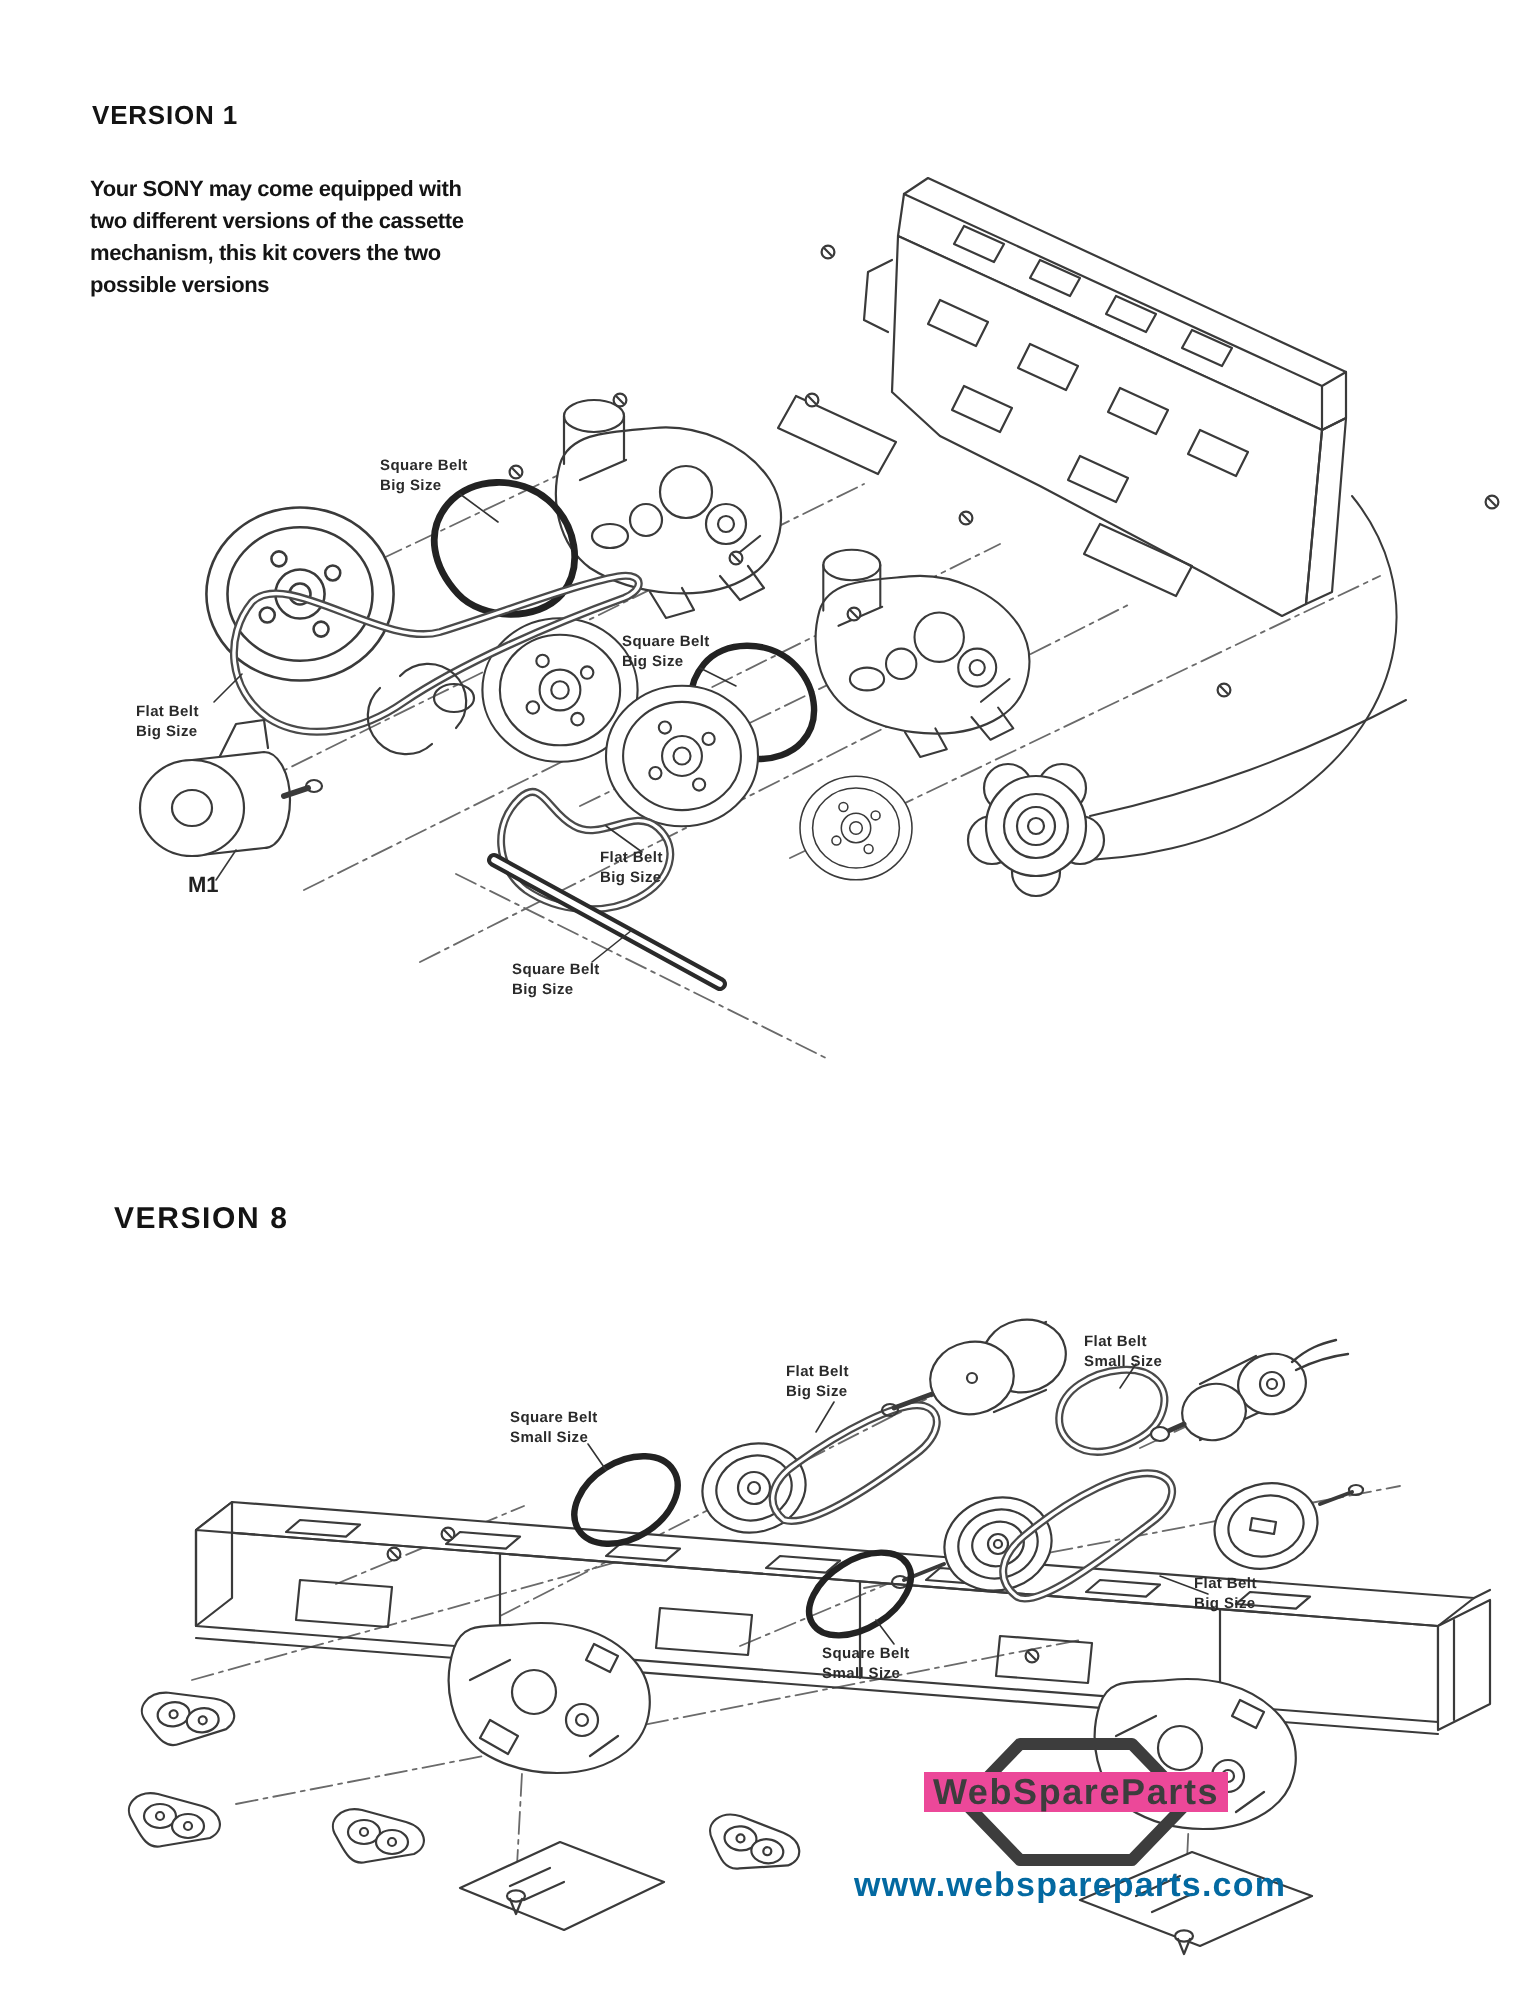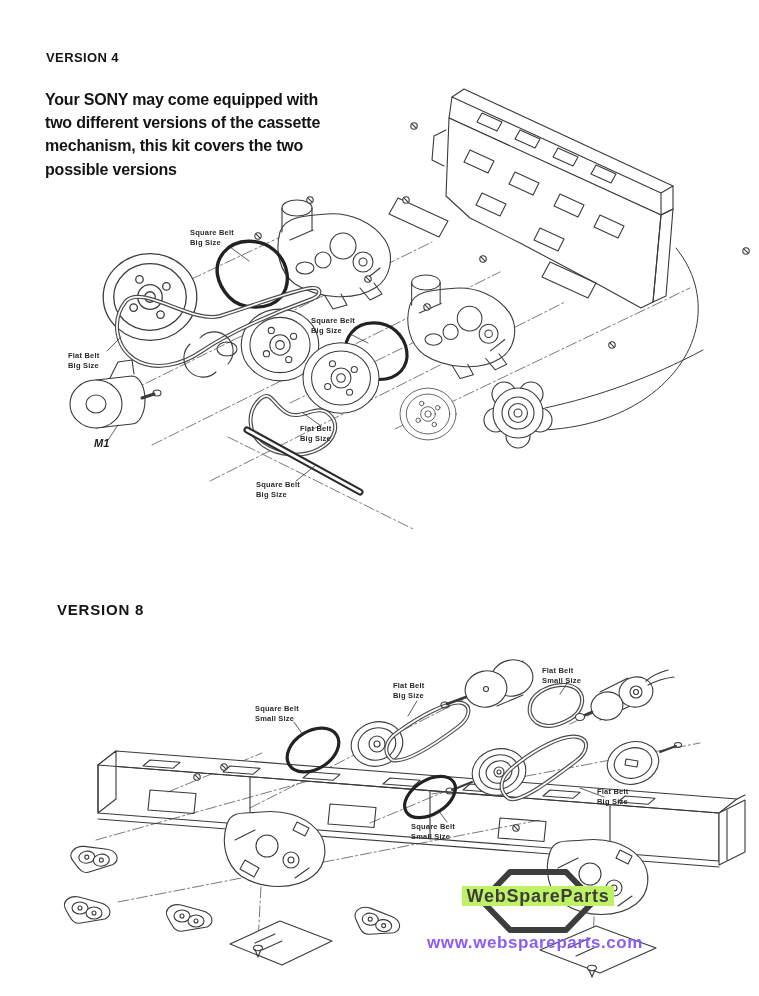--- a/index.html
+++ b/index.html
@@ -6,43 +6,43 @@
   body{
     width:759px;height:996px;position:relative;background:#ffffff;
     font-family:"Liberation Sans", sans-serif;color:#111;overflow:hidden;
   }
   #art{position:absolute;left:0;top:0;width:759px;height:996px;}
   .heading{position:absolute;font-weight:bold;color:#141414;}
   #v1-heading{left:46px;top:50px;font-size:13px;letter-spacing:.4px;}
   #v2-heading{left:57px;top:601px;font-size:15px;letter-spacing:.8px;}
   #intro{
     position:absolute;left:45px;top:88px;width:300px;
-    font-size:16px;font-weight:bold;line-height:1.45;letter-spacing:-.2px;
+    font-size:11px;font-weight:bold;line-height:1.45;letter-spacing:-.2px;
     white-space:pre-line;color:#141414;
   }
   .lbl{
     position:absolute;font-size:7.5px;font-weight:bold;color:#2a2a2a;
     line-height:1.3;white-space:pre-line;letter-spacing:.2px;
   }
   #m1-label{
     position:absolute;left:94px;top:437px;font-size:11px;
-    font-style:italic;font-weight:bold;color:#222;
+    font-weight:bold;color:#222;
   }
   #logo{position:absolute;left:448px;top:862px;width:180px;height:76px;}
   #logo svg{position:absolute;left:28px;top:4px;}
   #brand{
     position:absolute;left:0;top:24px;width:180px;text-align:center;
   }
   #brand span{
-    background:#bef264;font-weight:bold;font-size:18px;letter-spacing:.8px;
+    background:#ec4899;font-weight:bold;font-size:18px;letter-spacing:.8px;
     color:#3d3d3d;padding:0 4px;
   }
   #site-url{
     position:absolute;left:427px;top:933px;font-size:17px;font-weight:bold;
-    letter-spacing:.6px;color:#8b5cf6;
+    letter-spacing:.6px;color:#0369a1;
   }
 </style>
 </head>
 <body>
 
 <svg id="art" viewBox="0 0 759 996">
   <defs>
     <g id="flywheel">
       <ellipse rx="40" ry="37" fill="#fff"></ellipse>
       <ellipse rx="31" ry="28.5"></ellipse>
@@ -334,21 +334,21 @@
     <g stroke="#333" stroke-width=".8">
       <path d="M294,722 L303,735"></path>
       <path d="M417,701 L408,716"></path>
       <path d="M568,682 L560,694"></path>
       <path d="M447,822 L438,810"></path>
       <path d="M604,797 L580,788"></path>
     </g>
   </g>
 </svg>
 
-<div id="v1-heading" class="heading">VERSION 4</div>
+<div id="v1-heading" class="heading">VERSION 1</div>
 
 <div id="intro">Your SONY may come equipped with
 two different versions of the cassette
 mechanism, this kit covers the two
 possible versions</div>
 
 <div class="lbl" style="left:190px;top:228px;width:58px">Square Belt
 Big Size</div>
 <div class="lbl" style="left:311px;top:316px;width:58px">Square Belt
 Big Size</div>

